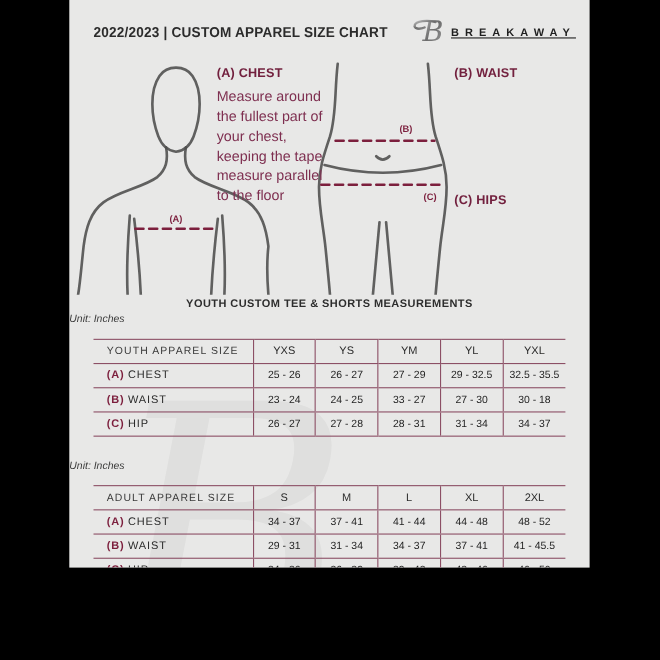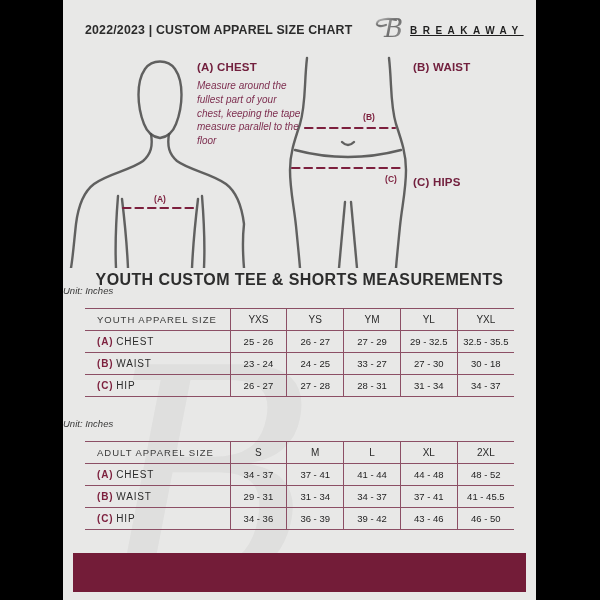--- a/index.html
+++ b/index.html
@@ -6,51 +6,51 @@
     --maroon:#72203e;
     --maroon-soft:#7e2f50;
     --line:#8c4f65;
     --ink:#2d2d2d;
     --page:#e8e8e7;
     --stroke:#4c4c4c;
   }
   *{margin:0;padding:0;box-sizing:border-box;}
   html,body{width:600px;height:600px;}
   body{background:#000;font-family:"Liberation Sans",sans-serif;position:relative;overflow:hidden;}
-  .page{position:absolute;left:63px;top:0;width:473px;height:600px;background:var(--page);overflow:hidden;}
+  .page{position:absolute;left:63px;top:0;width:473px;height:516px;background:var(--page);overflow:hidden;}
 
   
   .hdr-title{position:absolute;left:22px;top:22px;font-size:13px;font-weight:700;
     color:#2b2b2b;letter-spacing:.2px;transform:scaleX(.95);transform-origin:left top;white-space:nowrap;}
   .logo{position:absolute;left:311px;top:12px;width:32px;height:32px;}
   .brand{position:absolute;left:347px;top:25px;font-size:10px;font-weight:700;color:#1f1f1f;
     letter-spacing:5.5px;white-space:nowrap;text-decoration:underline;}
 
   
   .fig{position:absolute;top:56px;}
   .fig-left{left:0;}
   .fig-right{left:220px;}
   .fig path{fill:none;stroke:var(--stroke);stroke-width:2.4;stroke-linecap:round;opacity:.88;}
   .fig path.dash{stroke:#7c1f3d;stroke-width:2.2;stroke-dasharray:7.5 5;opacity:1;}
   .fig text{font-family:"Liberation Sans",sans-serif;font-size:8.5px;font-weight:700;fill:#7c1f3d;}
 
   
   .guide{position:absolute;}
   .guide h3{font-size:11.5px;font-weight:700;color:var(--maroon);letter-spacing:.2px;margin-bottom:6px;}
-  .guide p{font-size:10px;font-style:italic;color:var(--maroon-soft);line-height:1.38;white-space:pre-line;}
+  .guide p{font-size:13px;color:var(--maroon-soft);line-height:1.38;white-space:pre-line;}
   .g-chest{left:134px;top:61px;width:104px;}
   .g-waist{left:350px;top:61px;width:106px;}
   .g-hips{left:350px;top:176px;width:110px;}
 
   
   .wm{position:absolute;left:35px;top:330px;font-family:"DejaVu Serif",serif;font-style:italic;
     font-size:300px;color:rgba(60,60,60,.05);line-height:1;pointer-events:none;}
 
   
-  .tblock-title{position:absolute;left:0;width:473px;text-align:center;font-size:16px;
+  .tblock-title{position:absolute;left:0;width:473px;text-align:center;font-size:10px;
     font-weight:700;color:var(--ink);letter-spacing:.4px;}
   .tblock-unit{position:absolute;left:0;width:473px;text-align:left;font-size:9.5px;
     font-style:italic;color:#3a3a3a;}
   .sizes{position:absolute;left:22px;width:429px;border-collapse:collapse;table-layout:fixed;}
   .sizes th,.sizes td{height:22px;padding:0;border-top:1.3px solid var(--line);
     border-bottom:1.3px solid var(--line);border-left:1.3px solid var(--line);
     font-size:9.5px;color:#1f1f1f;text-align:center;vertical-align:middle;}
   .sizes tr > *:first-child{border-left:none;width:145px;text-align:left;padding-left:12px;}
   .sizes thead th{font-weight:400;font-size:10px;color:#2b2b2b;}
   .sizes thead th.lbl{font-weight:400;font-size:9.5px;letter-spacing:1px;color:#3a3a3a;}

